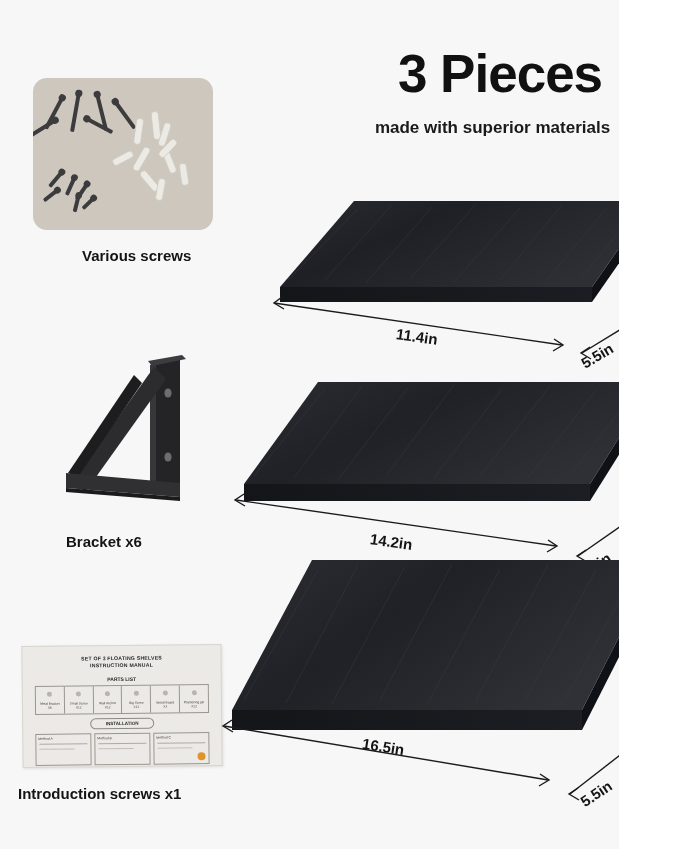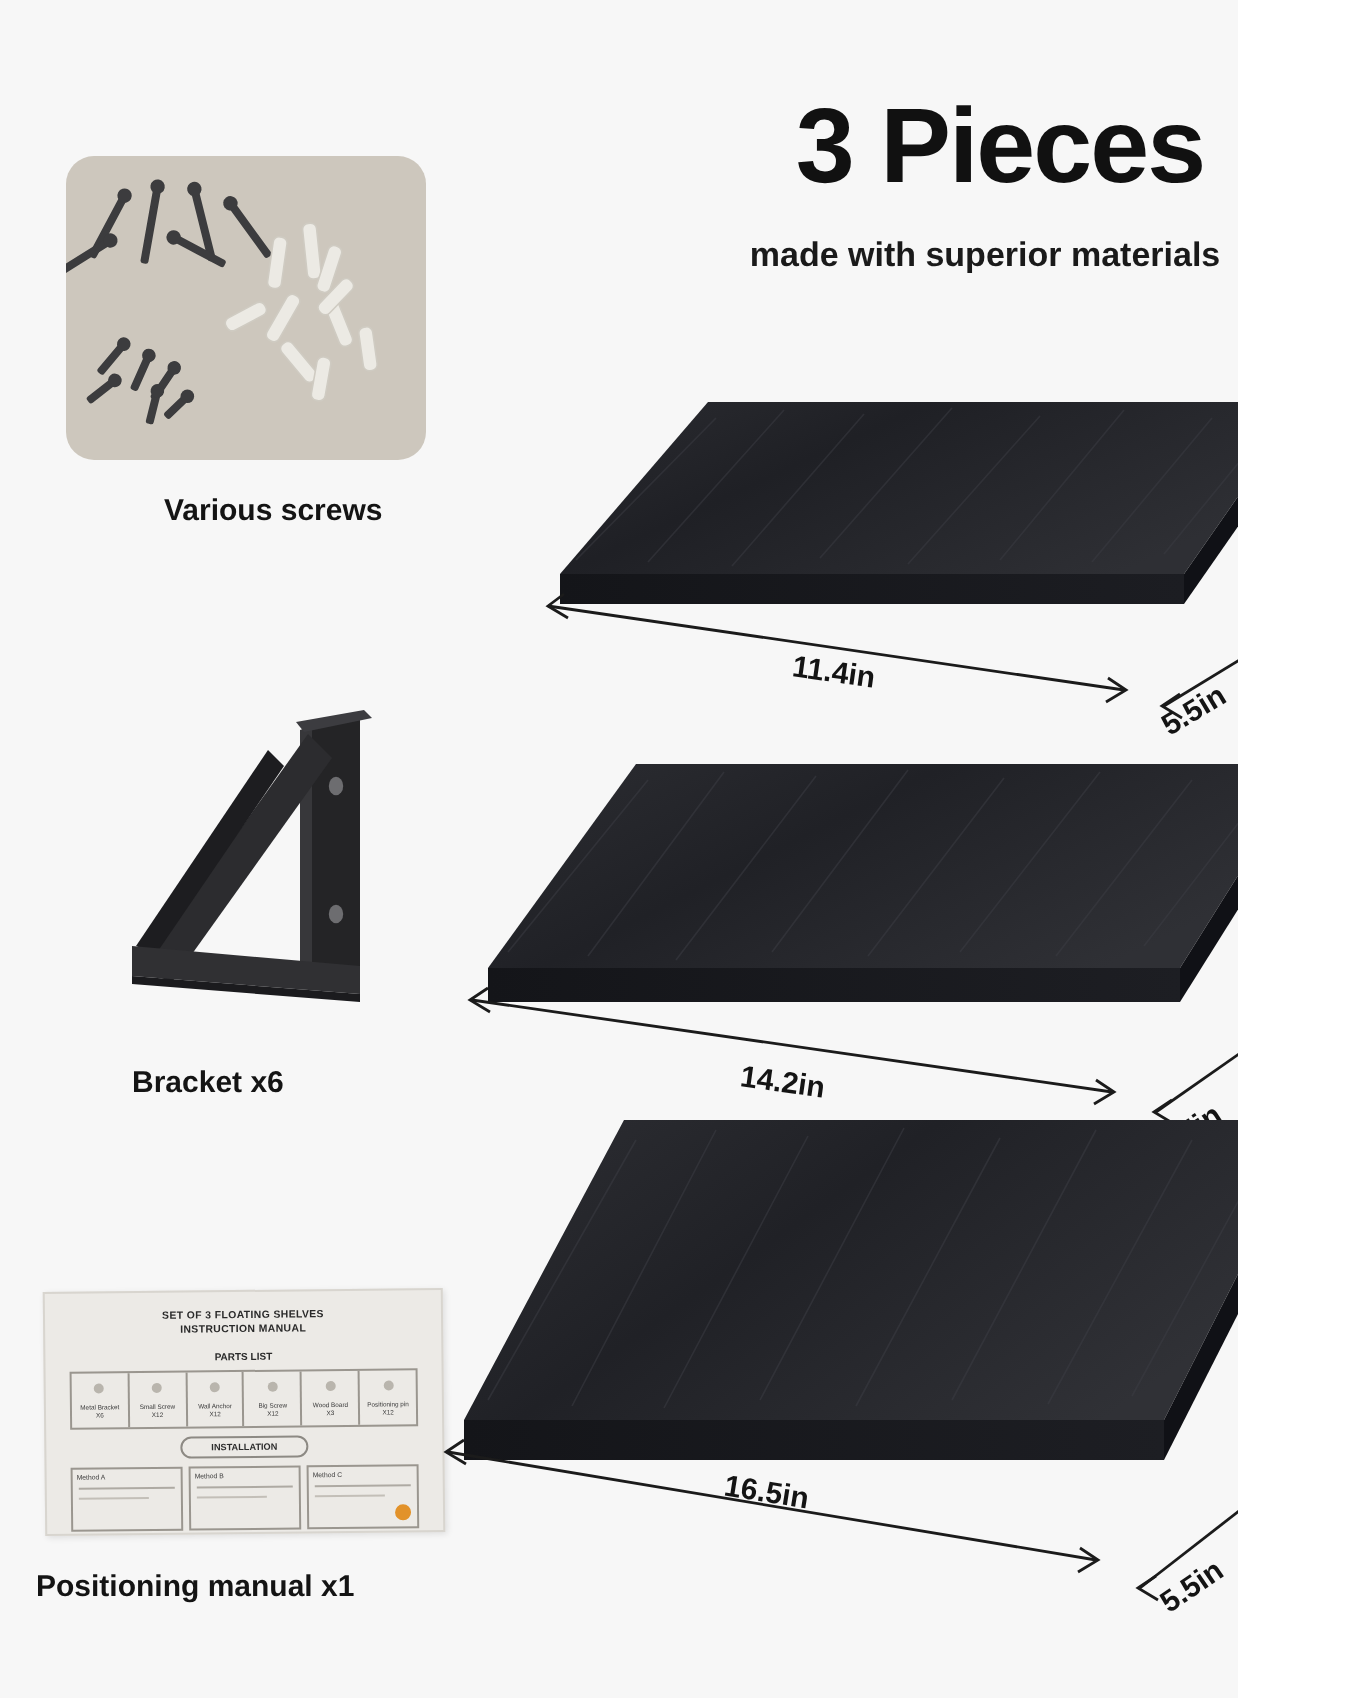--- a/index.html
+++ b/index.html
@@ -322,21 +322,21 @@
       <div><span class="dot"></span><span>Wood Board</span><br><span>X3</span></div>
       <div><span class="dot"></span><span>Positioning pin</span><br><span>X12</span></div>
     </div>
     <div class="m-install">INSTALLATION</div>
     <div class="m-methods">
       <div><span>Method A</span><span class="mbar"></span><span class="mbar2"></span></div>
       <div><span>Method B</span><span class="mbar"></span><span class="mbar2"></span></div>
       <div><span>Method C</span><span class="mbar"></span><span class="mbar2"></span><span class="badge"></span></div>
     </div>
   </div>
-  <div class="caption" style="left:18px; top:785px;">Positioning manual x1</div>
+  <div class="caption" style="left:18px; top:785px;">Introduction screws x1</div>
 
   <svg class="shelf" style="left:262px; top:185px;" width="415" height="185" viewBox="0 0 415 185">
     <defs>
       <linearGradient id="gtop1" x1="0" y1="0" x2="1" y2="0.5">
         <stop offset="0%" stop-color="#2b2c31"></stop>
         <stop offset="40%" stop-color="#1f2025"></stop>
         <stop offset="100%" stop-color="#2e2f34"></stop>
       </linearGradient>
       <linearGradient id="gfront1" x1="0" y1="0" x2="1" y2="0">
         <stop offset="0%" stop-color="#141519"></stop>

